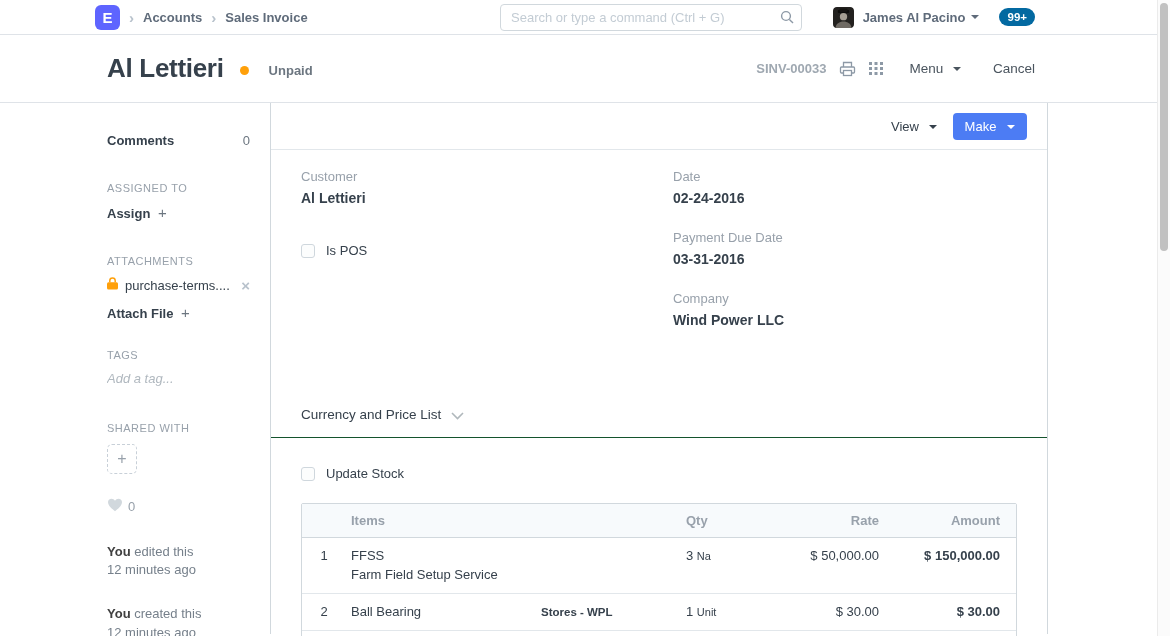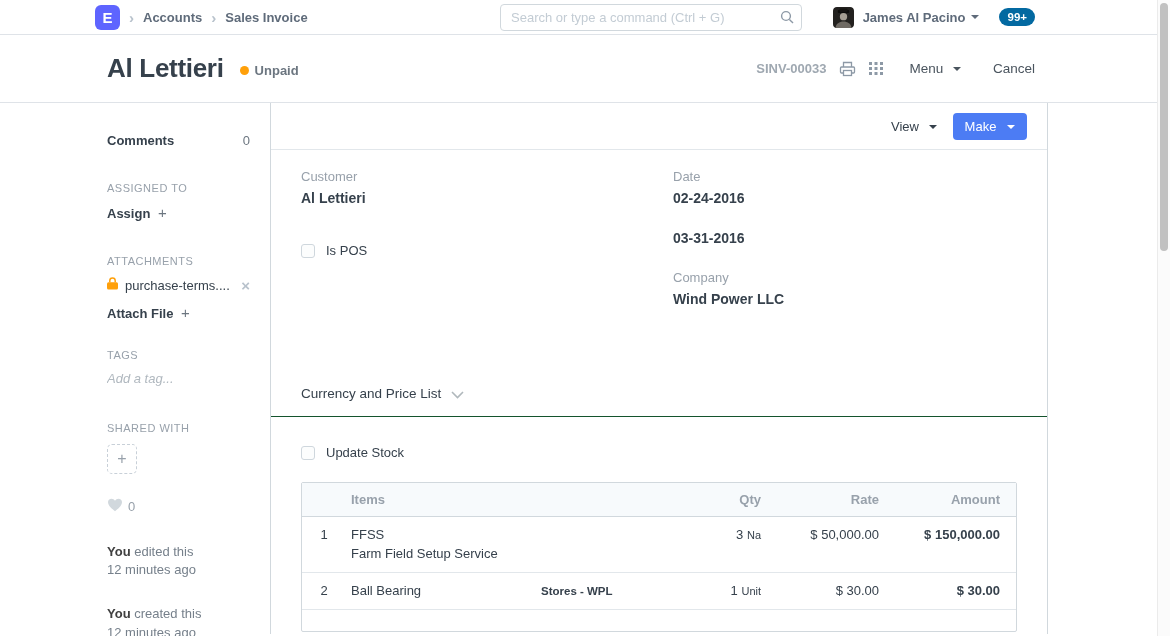--- a/index.html
+++ b/index.html
@@ -42,21 +42,21 @@
     padding:3px 8px; border-radius:9px; cursor:pointer;
   }
 
   
   .page-head {
     height:68px; border-bottom:1px solid #dfe3e8; display:flex; align-items:center;
     padding:0 135px 0 107px; background:#fff;
   }
   .title-area { display:flex; align-items:center; }
   .page-title { font-size:26px; font-weight:700; color:#36414c; letter-spacing:-0.3px; }
-  .indicator { display:flex; align-items:center; margin-left:16px; margin-top:3px; }
+  .indicator { display:flex; align-items:center; margin-left:16px; margin-top:3px;gap:14px; }
   .indicator .dot { width:9px; height:9px; border-radius:50%; background:#ffa00a; display:inline-block; }
   .indicator .status-text { margin-left:6px; font-weight:700; font-size:13px; color:#6c7680; }
   .head-actions { margin-left:auto; display:flex; align-items:center; }
   .doc-id { color:#9fa8b1; font-weight:600; font-size:13px; }
   .icon-btn { margin-left:13px; cursor:pointer; display:flex; align-items:center; }
   .menu-btn, .cancel-btn { color:#4a545e; font-size:13.5px; cursor:pointer; }
   .menu-btn { margin-left:26px; }
   .menu-btn .caret { color:#4a545e; }
   .cancel-btn { margin-left:32px; }
 
@@ -126,21 +126,21 @@
   .items-table { margin:0 30px; border:1px solid #d1d8dd; border-radius:2px; }
   .t-row { display:flex; align-items:flex-start; }
   .t-head { background:#f7fafc; border-bottom:1px solid #d1d8dd; padding:9px 0; }
   .t-head .t-cell { color:#98a1ab; font-weight:700; font-size:13px; }
   .t-body-row { padding:10px 0 11px; border-bottom:1px solid #e2e7eb; cursor:pointer; }
   .t-body-row:last-child { border-bottom:none; }
   .t-cell { padding:0 5px; }
   .col-idx { width:44px; text-align:center; color:#36414c; flex:none; }
   .col-item { flex:1; }
   .col-wh { width:145px; flex:none; font-size:11.5px; font-weight:700; padding-top:2px; }
-  .col-qty { width:85px; flex:none; text-align:right; }
+  .col-qty { width:85px; flex:none; }
   .col-rate { width:118px; flex:none; text-align:right; }
   .col-amount { width:132px; flex:none; text-align:right; padding-right:16px;font-weight:bold; }
   .item-name { font-weight:400; color:#36414c; }
   .item-desc { margin-top:4px; color:#36414c; }
   .uom { font-size:11px; }
 
   
   .scrollbar {
     position:absolute; top:0; right:0; width:13px; height:636px;
     background:#fbfbfb; border-left:1px solid #ebebeb;
@@ -304,20 +304,21 @@
             <span class="checkbox"></span>
             <span class="checkbox-label">Is POS</span>
           </div>
         </div>
         <div class="form-col right">
           <div class="field">
             <div class="field-label">Date</div>
             <div class="field-value">02-24-2016</div>
           </div>
           <div class="field">
+            <div class="field-label">Payment Due Date</div>
             <div class="field-value">03-31-2016</div>
           </div>
           <div class="field">
             <div class="field-label">Company</div>
             <div class="field-value">Wind Power LLC</div>
           </div>
         </div>
       </div>
 
       <div class="collapsible">

